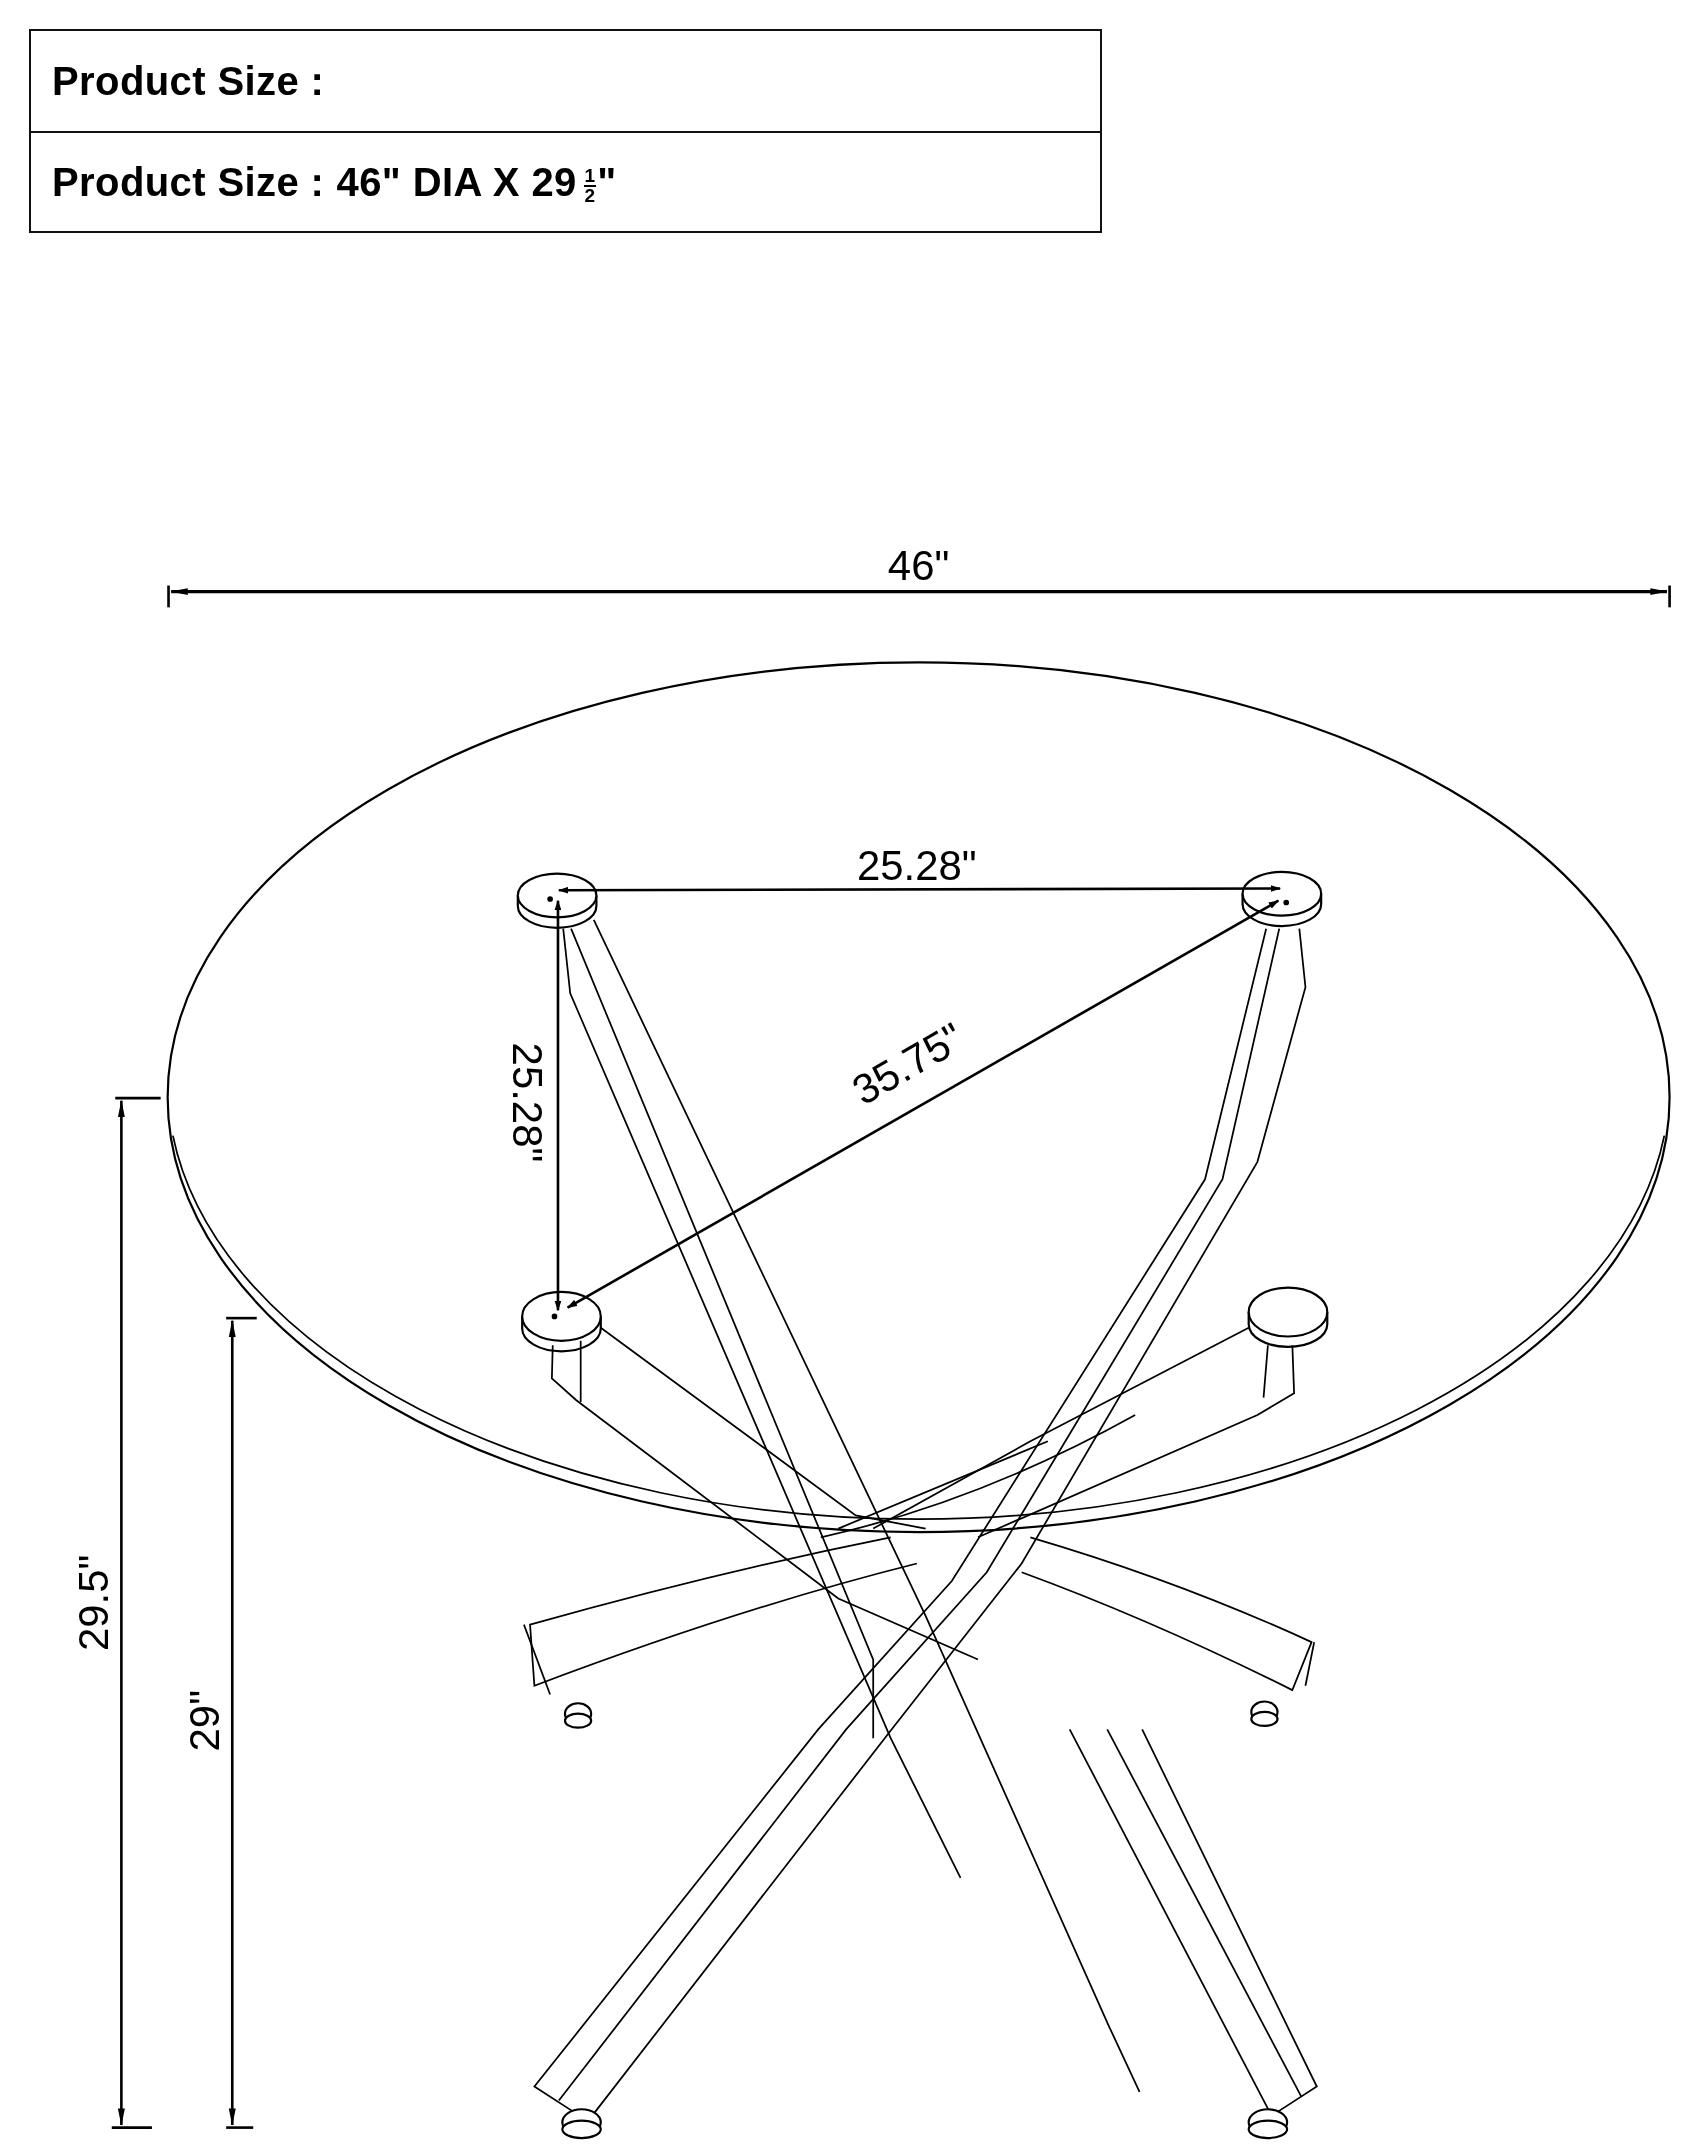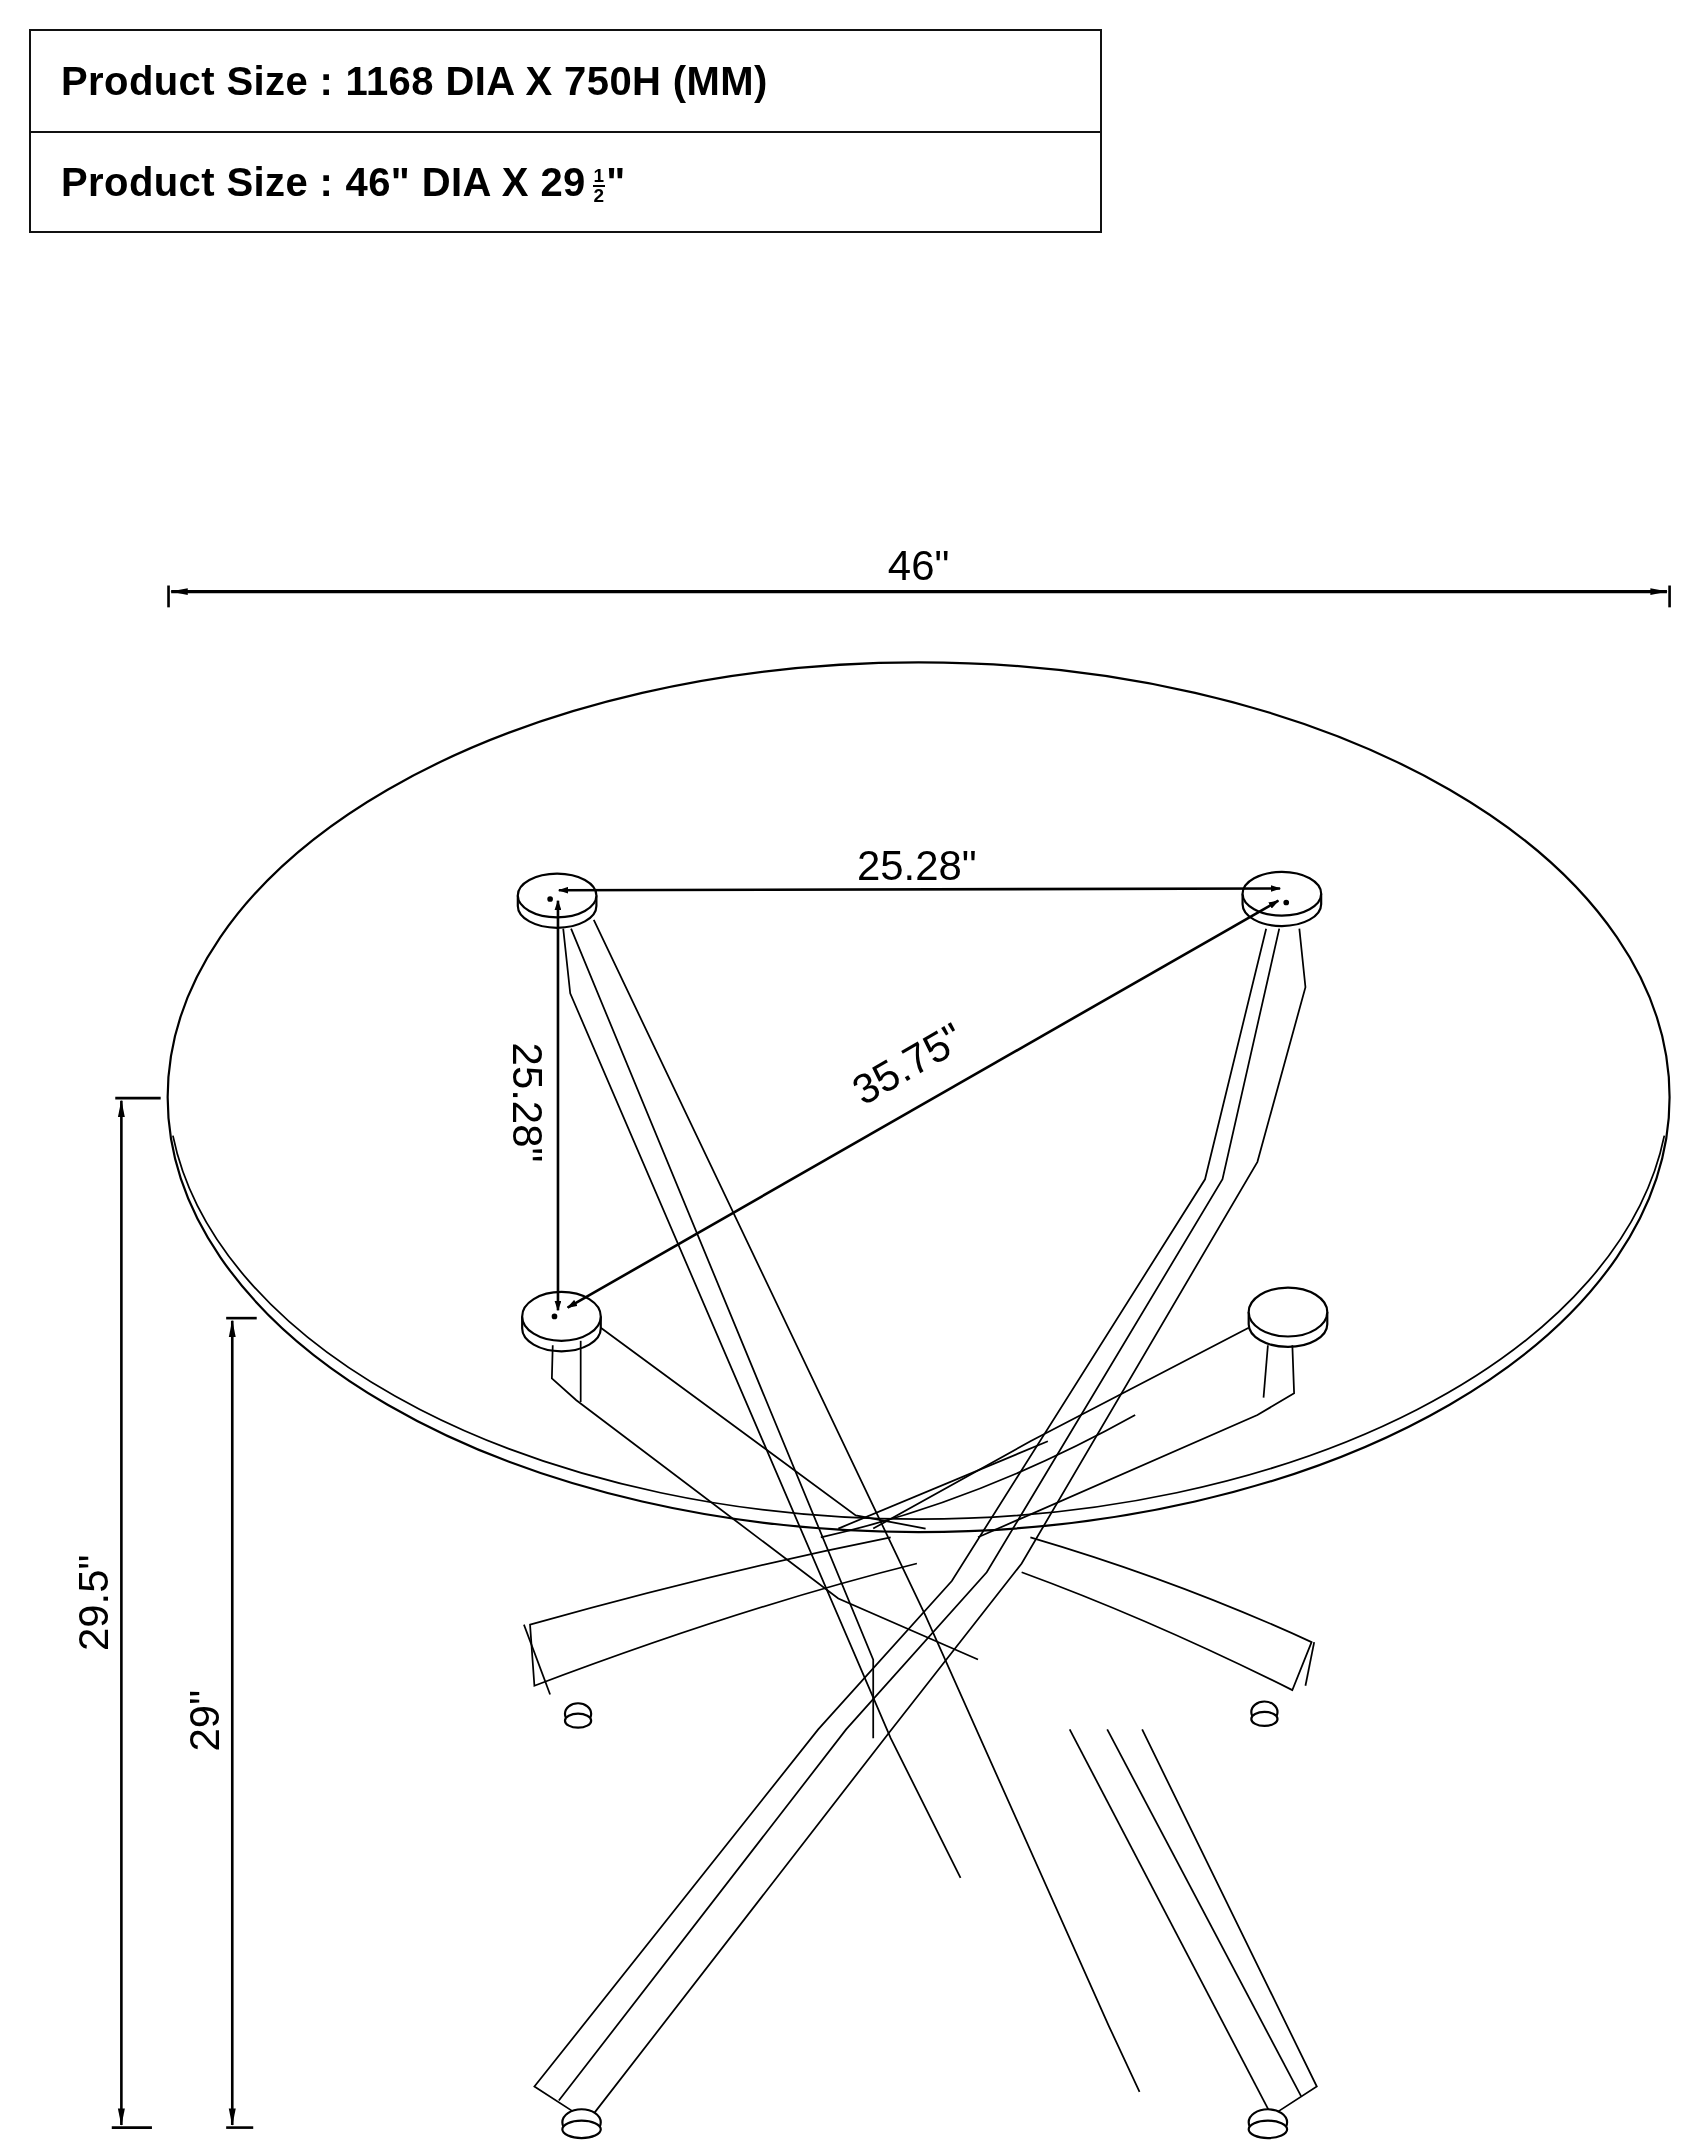--- a/index.html
+++ b/index.html
@@ -3,37 +3,36 @@
 <meta charset="utf-8">
 <style>
   html, body { margin: 0; padding: 0; background: #ffffff; }
   body { width: 1708px; height: 2156px; position: relative; overflow: hidden; font-family: "Liberation Sans", sans-serif; }
   .spec-box {
     position: absolute; left: 29px; top: 29px; width: 1073px; height: 204px;
     border: 2.6px solid #111; box-sizing: border-box; background: #fff;
   }
   .spec-row {
     height: 50%; box-sizing: border-box; display: flex; align-items: center;
-    padding-left: 30px; font-family: "Liberation Sans", sans-serif; font-weight: bold;
+    padding-left: 21px; font-family: "Liberation Sans", sans-serif; font-weight: bold;
     font-size: 40px; color: #000; letter-spacing: 0.4px; white-space: nowrap;
   }
   .spec-row + .spec-row { border-top: 2.6px solid #111; }
   .frac { display: inline-flex; flex-direction: column; align-items: center; font-size: 19px; line-height: 17.5px; margin-left: 7px; vertical-align: middle; position: relative; top: 3.5px; }
   .frac .num { border-bottom: 2.6px solid #000; padding: 0 0.9px; }
   .inch { margin-left: 0.9px; }
   svg.drawing { position: absolute; left: 0; top: 0; }
   .dimtext { font-family: "Liberation Sans", sans-serif; font-size: 48px; fill: #000; }
 </style>
 </head>
 <body>
 
 <div class="spec-box">
   <div class="spec-row">
     <span>Product Size :</span>
-    <span style="margin-left:12.2px">1168 DIA X 750H (MM)</span>
   </div>
   <div class="spec-row">
     <span>Product Size :</span>
     <span style="margin-left:12.2px">46" DIA X 29</span>
     <span class="frac">
       <span class="num">1</span>
       <span class="den">2</span>
     </span>
     <span class="inch">"</span>
   </div>

